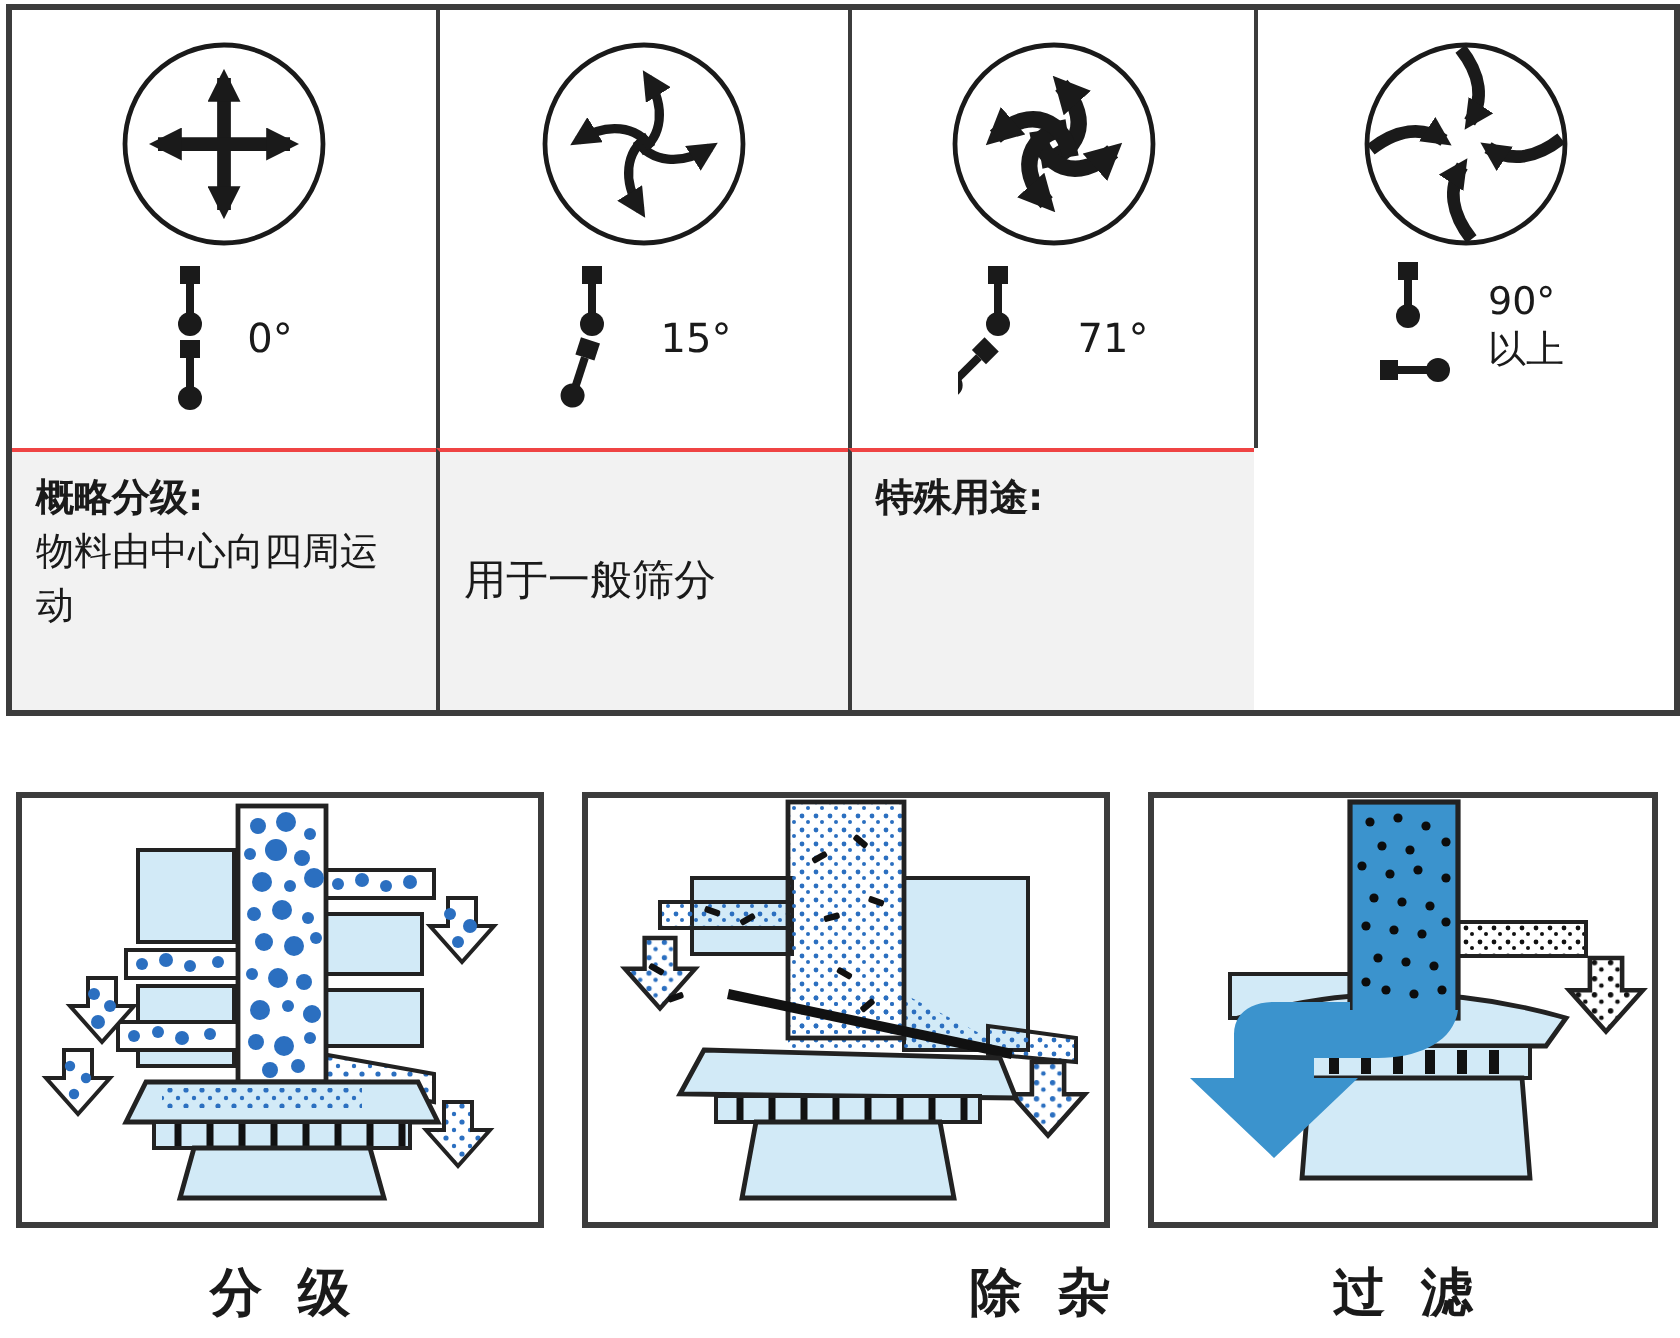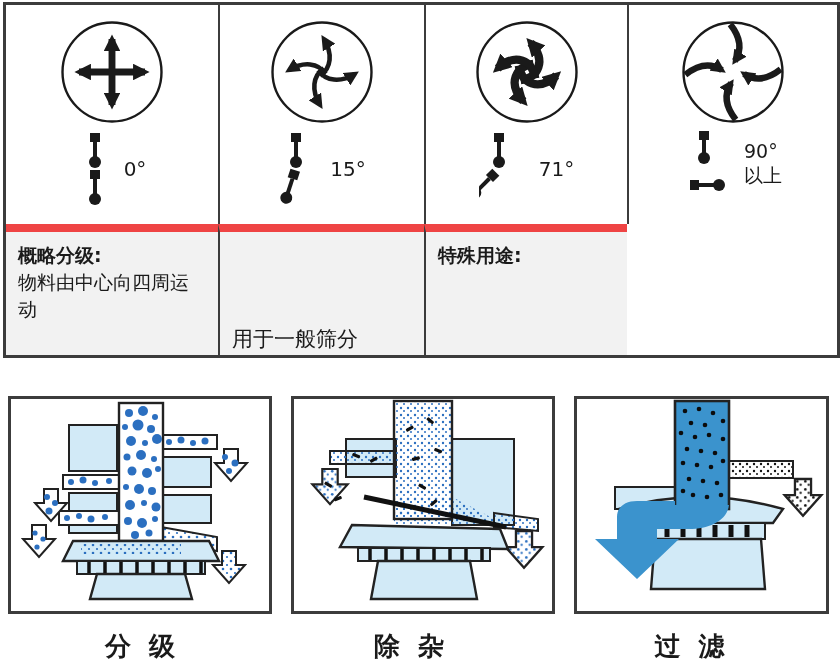--- a/index.html
+++ b/index.html
@@ -7,23 +7,23 @@
         font-family:"DejaVu Sans","Liberation Sans",sans-serif;color:#1a1a1a;}
 
   
   .motion-table{position:absolute;left:3px;top:2px;width:831px;height:350px;
     border:3px solid #3c3c3c;display:grid;
     grid-template-columns:212px 206px 203px auto;
     grid-template-rows:219px auto;background:#fff;}
   .cell{border-left:2px solid #3c3c3c;box-sizing:border-box;}
   .cell.first{border-left:none;}
   .icon-cell{display:flex;flex-direction:column;align-items:center;background:#fff;padding-top:12px;}
-  .desc-cell{border-top:8px solid #ef4444;background:#f2f2f2;padding:10px 12px;
+  .desc-cell{border-top:2px solid #ef4444;background:#f2f2f2;padding:10px 12px;
              font-size:19px;line-height:1.42;}
-  .desc-cell.center{display:flex;align-items:flex-end;font-size:21px;padding-top:0;padding-bottom:0;}
+  .desc-cell.center{display:flex;align-items:center;font-size:21px;padding-top:0;padding-bottom:0;}
   .desc-title{font-weight:bold;display:block;}
   .weight-row{display:flex;align-items:center;gap:12px;margin-top:4px;}
   .angle-label{font-size:20px;}
   .angle-two-line{font-size:19px;line-height:1.25;}
 
   
   .app-box{position:absolute;top:396px;height:218px;border:3px solid #3c3c3c;
            background:#fff;box-sizing:border-box;}
   .app-box svg{display:block;width:100%;height:100%;}
   .app-label{position:absolute;top:629px;font-size:26px;font-weight:bold;
@@ -385,16 +385,16 @@
           <circle cx="130" cy="98" r="2.3"></circle>
           <circle cx="144" cy="96" r="2.3"></circle>
           <circle cx="106" cy="92" r="2.3"></circle>
       </g>
 
       <path d="M98,106 L152,106 C150,122 132,130 112,130 L80,130 L80,140 L102,140 L60,180 L18,140 L40,140 L40,118 C40,108 48,102 60,102 L98,102 Z" fill="#3b93cd"></path>
     </svg>
   </div>
 
   <div class="app-label" style="left:8px;width:264px;">分  级</div>
-  <div class="app-label" style="left:277px;width:264px;">除  杂</div>
-  <div class="app-label" style="left:562px;width:255px;">过  滤</div>
+  <div class="app-label" style="left:291px;width:264px;text-align:right;">除  杂</div>
+  <div class="app-label" style="left:574px;width:255px;">过  滤</div>
 
 </div>
 
 </body></html>

